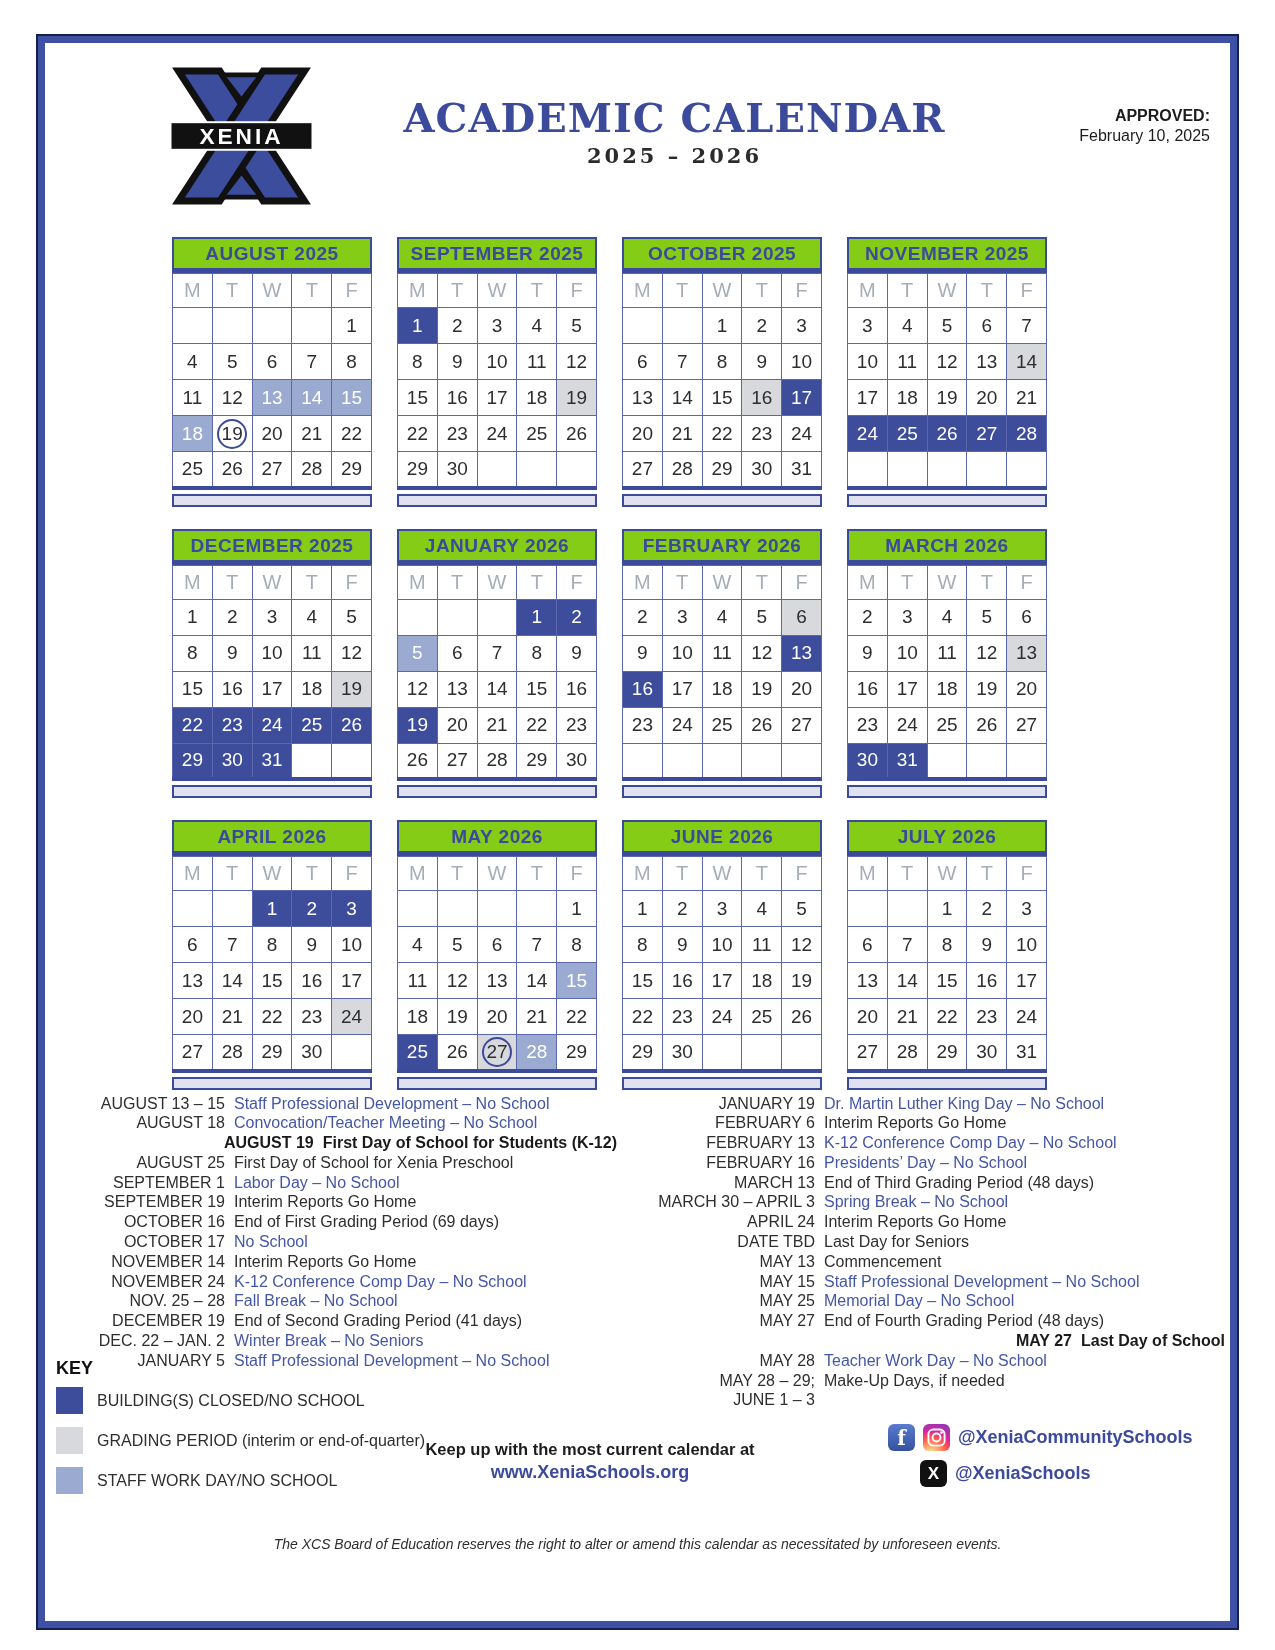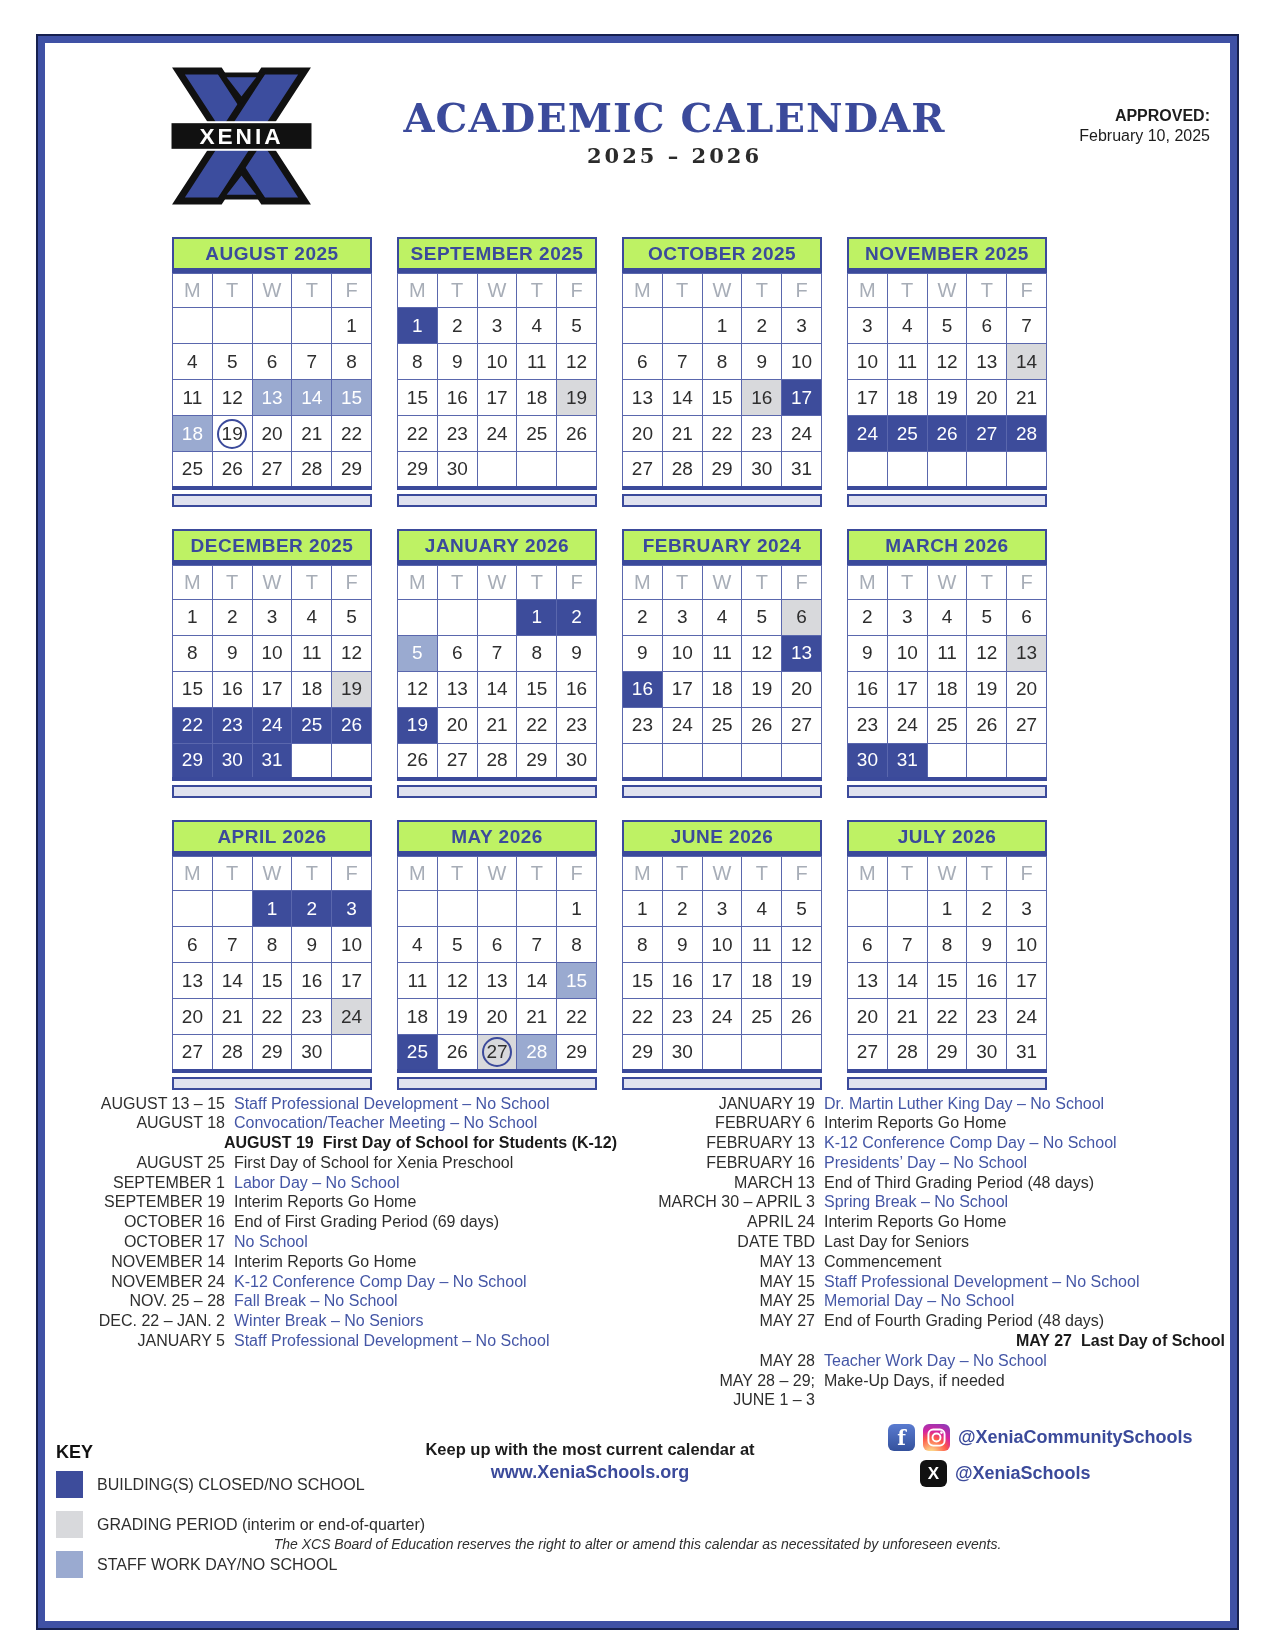--- a/index.html
+++ b/index.html
@@ -29,21 +29,21 @@
   }
   .approved { width:185px; flex:0 0 auto; text-align:right; padding-top:40px; margin-right:18px; color:#1c1c1c; }
   .approved .lbl { font-weight:bold; font-size:16px; }
   .approved .dt { font-size:16px; margin-top:2px; }
 
   
   .months { display:grid; grid-template-columns:repeat(4,200px); column-gap:25px; row-gap:22px;
             margin-left:125px; margin-top:32px; width:875px; }
   .month {}
   .m-title {
-    background:#bef264; color:#3b4a9b; font-weight:bold; font-size:19px; text-align:center;
+    background:#84cc16; color:#3b4a9b; font-weight:bold; font-size:19px; text-align:center;
     border:2px solid #3b4a9b; border-bottom:5px solid #3b4a9b; padding:4px 0 3px 0; letter-spacing:0.5px;
   }
   table.m-grid { border-collapse:collapse; width:100%; table-layout:fixed; border-bottom:4px solid #3b4a9b; }
   .m-grid th {
     color:#a7adb7; font-weight:normal; font-size:20px; height:34px;
     border:1px solid #5a67ad; background:#fff;
   }
   .m-grid td {
     height:36px; text-align:center; font-size:19px; color:#2e2e2e;
     border:1px solid #5a67ad; background:#fff;
@@ -63,21 +63,21 @@
   .ev-col-right { margin-left:8px;   width:600px; }
   .ev-row { display:flex; line-height:19.8px; }
   .ev-date { flex:0 0 auto; text-align:right; white-space:pre-line; }
   .ev-col-left  .ev-date { width:160px; }
   .ev-col-right .ev-date { width:190px; }
   .ev-text { margin-left:9px; }
   .ev-blue .ev-text { color:#4456a6; }
   .ev-bold { font-weight:bold; color:#1a1a1a;justify-content:flex-end; }
 
   
-  .key { position:absolute; left:56px; top:1442px; }
+  .key { position:absolute; left:56px; top:1358px; }
   .key-title { font-weight:bold; font-size:18px; color:#111; margin-bottom:8px; }
   .key-row { display:flex; align-items:center; margin-bottom:13px; }
   .key-swatch { width:27px; height:27px; margin-right:14px; flex:0 0 auto; }
   .key-label { font-size:16px; color:#2e2e2e; }
 
   .keepup { position:absolute; left:350px; top:1440px; width:480px; text-align:center; }
   .keepup-line1 { font-weight:bold; font-size:16.5px; color:#1c1c1c; }
   .keepup-link  { font-weight:bold; font-size:18px; color:#3b4a9b; margin-top:3px; display:inline-block; text-decoration:none; }
 
   .social { position:absolute; left:888px; top:1424px; }
@@ -418,21 +418,21 @@
                 <td class="">27</td>
                 <td class="">28</td>
                 <td class="">29</td>
                 <td class="">30</td>
               </tr>
             </tbody>
           </table>
           <div class="m-footer"></div>
         </div>
         <div class="month">
-          <div class="m-title">FEBRUARY 2024</div>
+          <div class="m-title">FEBRUARY 2026</div>
           <table class="m-grid">
             <tbody>
               <tr>
                 <th>M</th>
                 <th>T</th>
                 <th>W</th>
                 <th>T</th>
                 <th>F</th>
               </tr>
               <tr>
@@ -764,20 +764,24 @@
             <span class="ev-date">NOVEMBER 14</span>
             <span class="ev-text">Interim Reports Go Home</span>
           </div>
           <div class="ev-row ev-blue">
             <span class="ev-date">NOVEMBER 24</span>
             <span class="ev-text">K-12 Conference Comp Day – No School</span>
           </div>
           <div class="ev-row ev-blue">
             <span class="ev-date">NOV. 25 – 28</span>
             <span class="ev-text">Fall Break – No School</span>
+          </div>
+          <div class="ev-row">
+            <span class="ev-date">DECEMBER 19</span>
+            <span class="ev-text">End of Second Grading Period (41 days)</span>
           </div>
           <div class="ev-row ev-blue">
             <span class="ev-date">DEC. 22 – JAN. 2</span>
             <span class="ev-text">Winter Break – No Seniors</span>
           </div>
           <div class="ev-row ev-blue">
             <span class="ev-date">JANUARY 5</span>
             <span class="ev-text">Staff Professional Development – No School</span>
           </div>
         </div>

